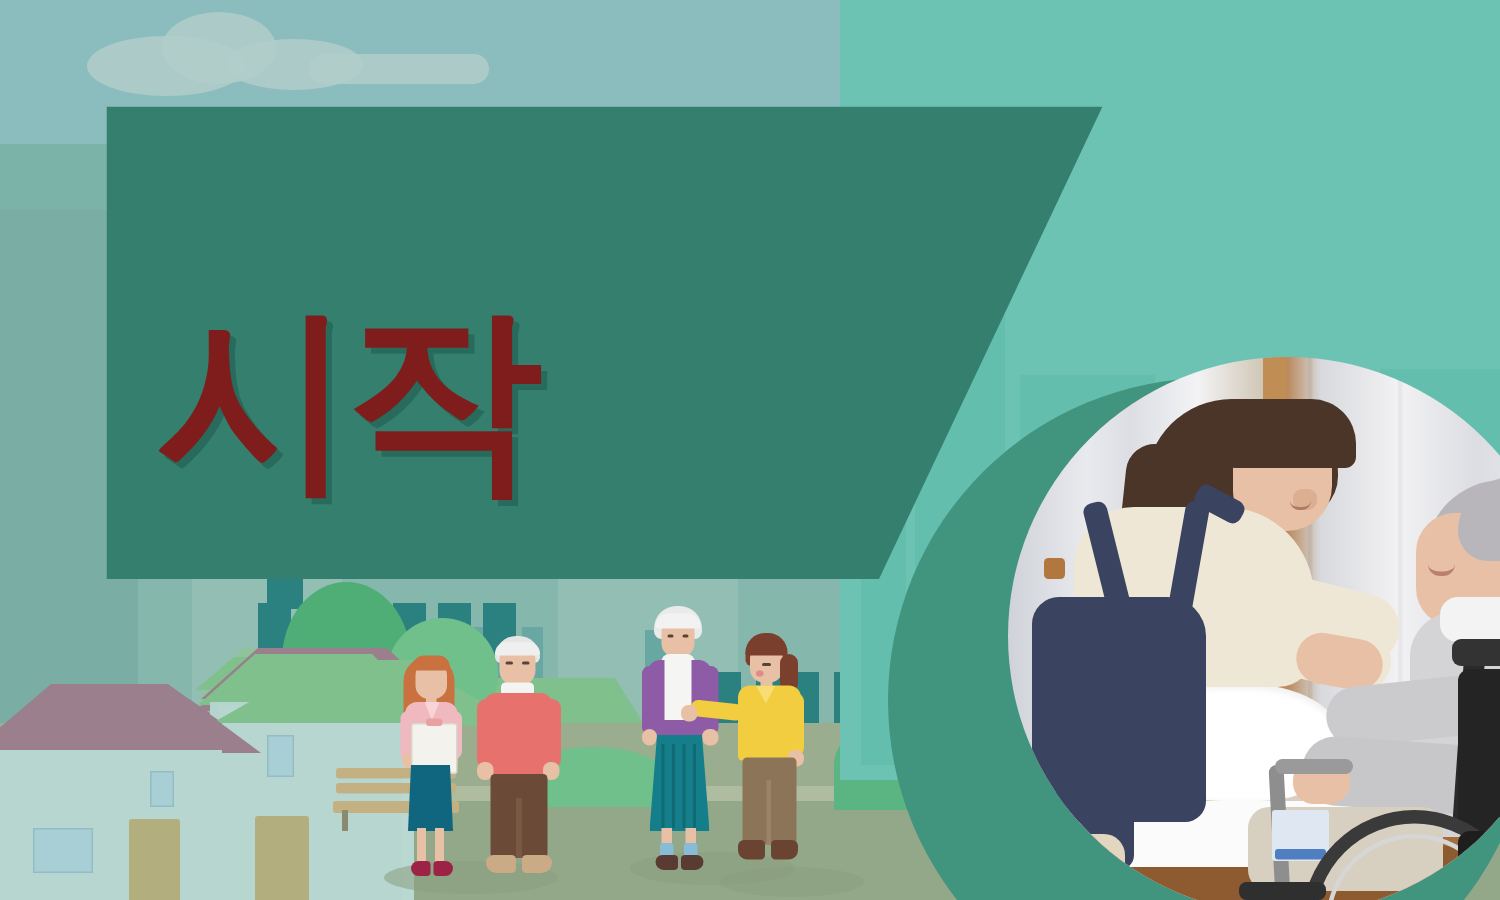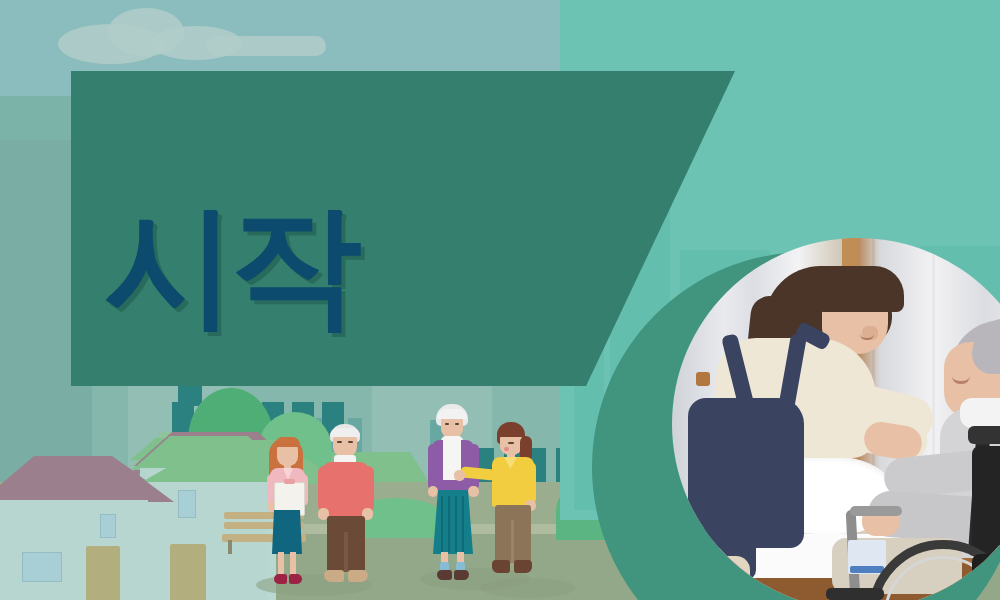--- a/index.html
+++ b/index.html
@@ -90,21 +90,21 @@
             background:#347f6d;
             clip-path:polygon(71px 71px, 735px 71px, 586px 386px, 71px 386px); }
 
   
   .title-wrap { position:absolute; left:0; top:0; width:760px; height:400px; }
   .ln { position:absolute; white-space:nowrap; font-weight:900; letter-spacing:-3px;
         font-family:"Liberation Sans", sans-serif; }
   .l1 { left:104px; top:96px; font-size:82px; line-height:82px; }
   .l1 .t1 { color:#a9cac1; text-shadow:3px 3px 0 rgba(20,70,58,.38); }
   .l1 .t2 { color:#ffffff; text-shadow:3px 3px 0 rgba(20,70,58,.38); }
-  .l2 { left:104px; top:200px; font-size:132px; line-height:132px; color:#0c4a6e;
+  .l2 { left:104px; top:200px; font-size:132px; line-height:132px; color:#7f1d1d;
         letter-spacing:-6px; text-shadow:4px 4px 0 rgba(20,70,58,.35); }
   .sub { position:absolute; left:352px; top:218px; font-size:58px; line-height:62px;
          font-weight:900; color:#cfd0ce; letter-spacing:-3px;
          text-shadow:3px 3px 0 rgba(20,70,58,.32); }
 
   
   .fig { position:absolute; }
   .fg-head { position:absolute; border-radius:50%; }
   .fg-part { position:absolute; }
   .shadow { position:absolute; background:#8a9e80; border-radius:50%; opacity:.55; }

